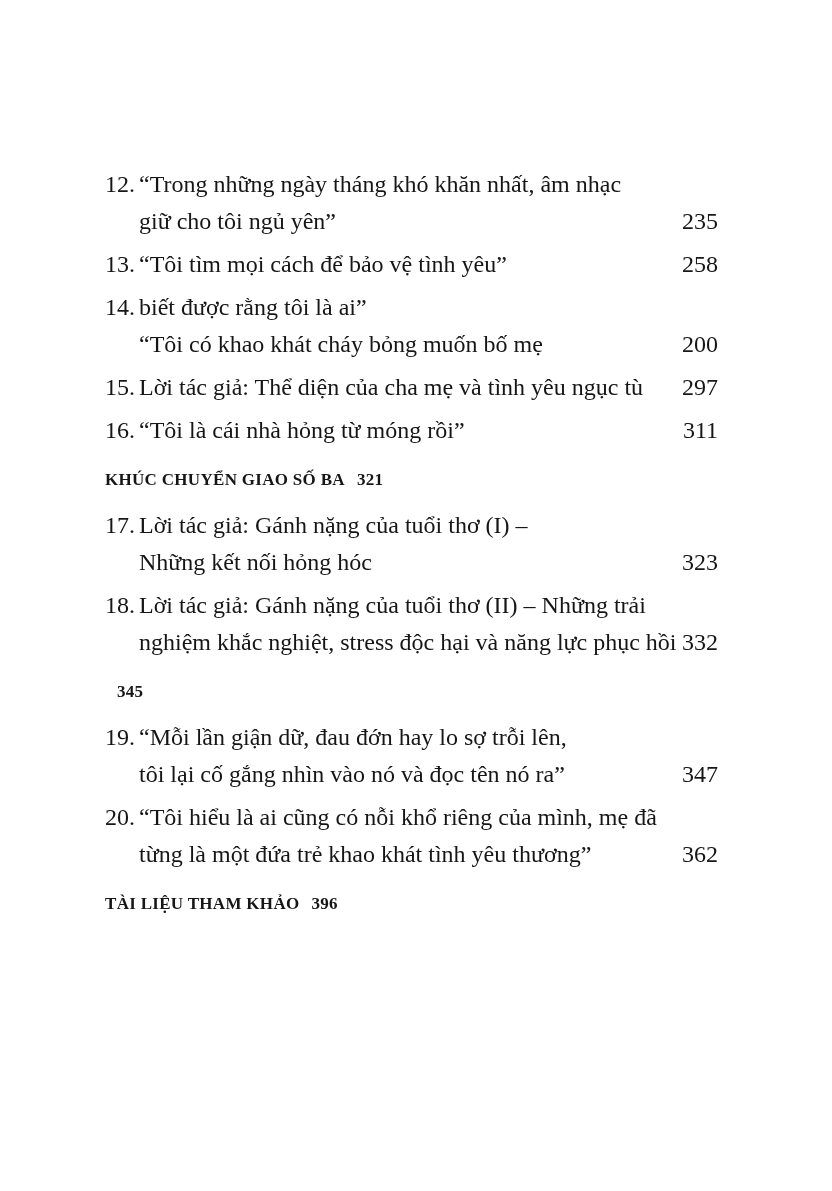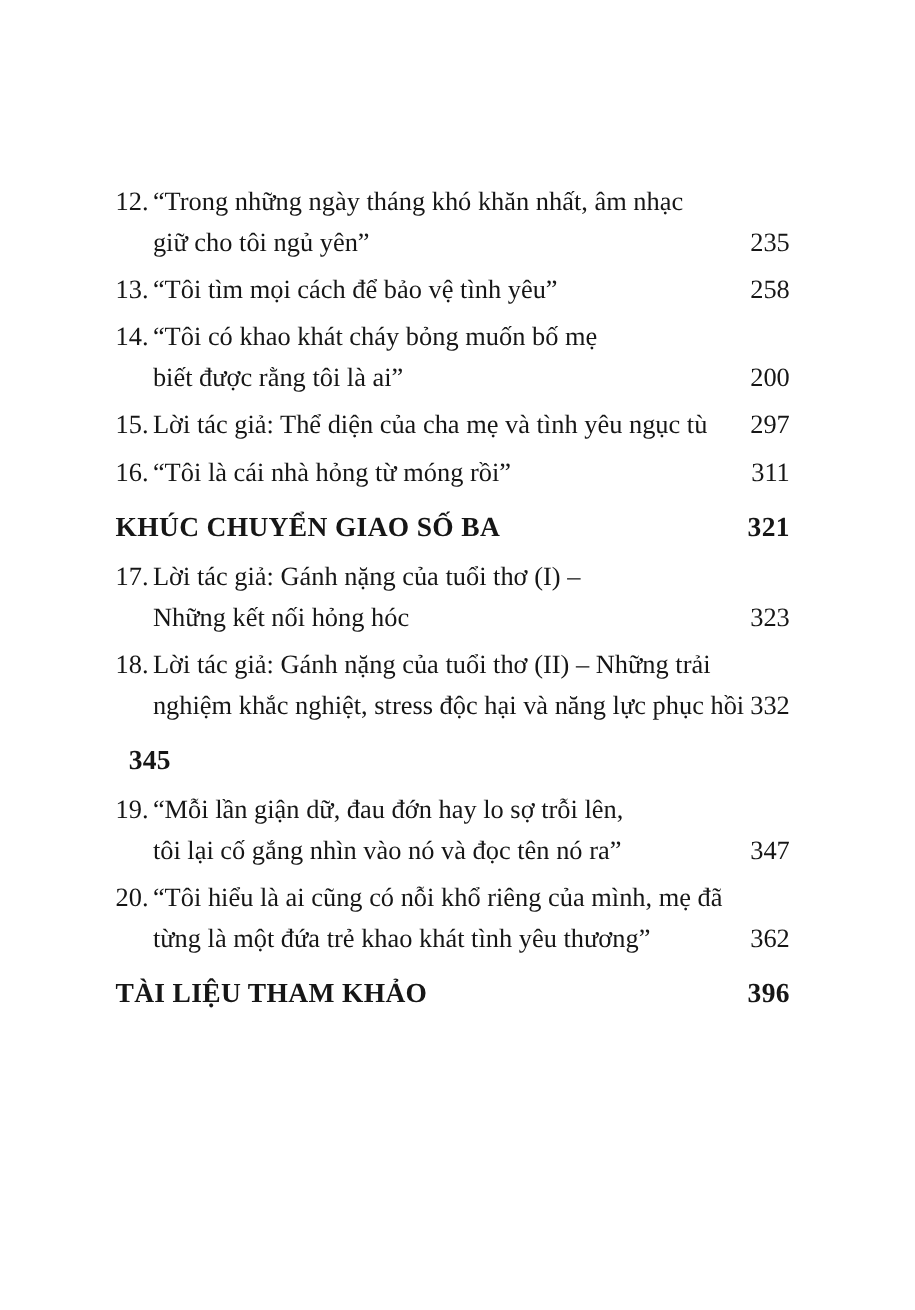--- a/index.html
+++ b/index.html
@@ -28,24 +28,24 @@
   .entry .title { min-width: 0; }
   .entry .line { display: block; white-space: nowrap; }
   .entry .page {
     align-self: end;
     padding-left: 12px;
     white-space: nowrap;
     text-align: right;
   }
   .section {
     display: flex;
-    justify-content: space-between;
+    justify-content: flex-start;
     align-items: baseline;
     font-weight: bold;
-    font-size: 25px;
+    font-size: 17px;
     line-height: 37px;
     margin: 12px 0 9px 0;
     letter-spacing: 0.3px;
     white-space: nowrap;
   }
   .section .page { padding-left: 12px; font-family: Liberation Serif, serif; }
 </style>
 </head>
 <body>
 
@@ -65,22 +65,22 @@
     <span class="title">
       <span class="line">“Tôi tìm mọi cách để bảo vệ tình yêu”</span>
       <span class="line"></span>
     </span>
     <span class="page">258</span>
   </div>
 
   <div class="entry">
     <span class="num">14.</span>
     <span class="title">
+      <span class="line">biết được rằng tôi là ai”</span>
       <span class="line">“Tôi có khao khát cháy bỏng muốn bố mẹ</span>
-      <span class="line">biết được rằng tôi là ai”</span>
     </span>
     <span class="page">200</span>
   </div>
 
   <div class="entry">
     <span class="num">15.</span>
     <span class="title">
       <span class="line">Lời tác giả: Thể diện của cha mẹ và tình yêu ngục tù</span>
       <span class="line"></span>
     </span>

